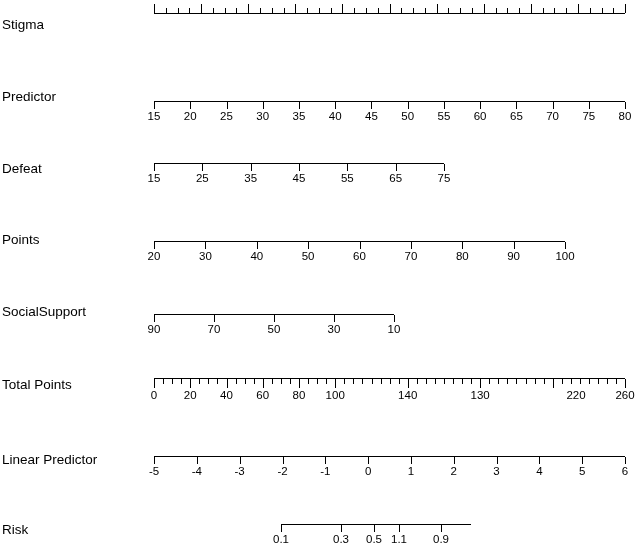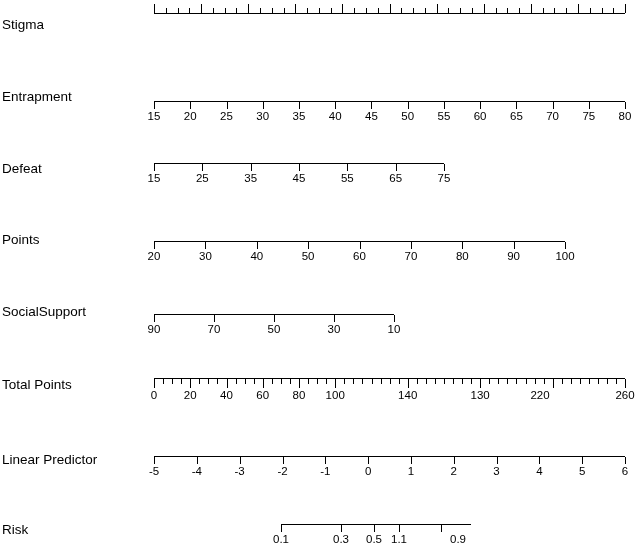--- a/index.html
+++ b/index.html
@@ -99,21 +99,21 @@
     <div class="tick" style="left: 436.6px; height: 9px; top: 4px;"></div>
     <div class="tick-label" style="width: 40px; left: 416.6px; top: -9px;">60</div>
     <div class="tick" style="left: 483.7px; height: 9px; top: 4px;"></div>
     <div class="tick-label" style="width: 40px; left: 463.7px; top: -9px;">70</div>
     <div class="tick" style="left: 530.8px; height: 9px; top: 4px;"></div>
     <div class="tick-label" style="width: 40px; left: 510.8px; top: -9px;">80</div>
     <div class="tick" style="left: 577.9px; height: 9px; top: 4px;"></div>
     <div class="tick-label" style="width: 40px; left: 557.9px; top: -9px;">90</div>
     <div class="tick" style="left: 625px; height: 9px; top: 4px;"></div>
     <div class="tick-label" style="width: 40px; left: 605px; top: -9px;">100</div>
-    <div class="row-label" style="left: 2px; top: 90px;">Entrapment</div>
+    <div class="row-label" style="left: 2px; top: 90px;">Predictor</div>
     <div class="axis-line" style="left: 154px; top: 101px; width: 471px;"></div>
     <div class="tick" style="left: 154px; height: 7px; top: 102px;"></div>
     <div class="tick-label" style="width: 40px; left: 134px; top: 111px;">15</div>
     <div class="tick" style="left: 190.2px; height: 7px; top: 102px;"></div>
     <div class="tick-label" style="width: 40px; left: 170.2px; top: 111px;">20</div>
     <div class="tick" style="left: 226.5px; height: 7px; top: 102px;"></div>
     <div class="tick-label" style="width: 40px; left: 206.5px; top: 111px;">25</div>
     <div class="tick" style="left: 262.7px; height: 7px; top: 102px;"></div>
     <div class="tick-label" style="width: 40px; left: 242.7px; top: 111px;">30</div>
     <div class="tick" style="left: 299px; height: 7px; top: 102px;"></div>
@@ -239,21 +239,21 @@
     <div class="tick-label" style="width: 40px; left: 242.7px; top: 390px;">60</div>
     <div class="tick" style="left: 299px; height: 9px; top: 379px;"></div>
     <div class="tick-label" style="width: 40px; left: 279px; top: 390px;">80</div>
     <div class="tick" style="left: 335.2px; height: 9px; top: 379px;"></div>
     <div class="tick-label" style="width: 40px; left: 315.2px; top: 390px;">100</div>
     <div class="tick" style="left: 407.7px; height: 9px; top: 379px;"></div>
     <div class="tick-label" style="width: 40px; left: 387.7px; top: 390px;">140</div>
     <div class="tick" style="left: 480.1px; height: 9px; top: 379px;"></div>
     <div class="tick-label" style="width: 40px; left: 460.1px; top: 390px;">130</div>
     <div class="tick" style="left: 552.6px; height: 9px; top: 379px;"></div>
-    <div class="tick-label" style="width: 40px; left: 520px; top: 390px;">220</div>
+    <div class="tick-label" style="width: 40px; left: 556px; top: 390px;">220</div>
     <div class="tick" style="left: 625px; height: 9px; top: 379px;"></div>
     <div class="tick-label" style="width: 40px; left: 605px; top: 390px;">260</div>
     <div class="row-label" style="left: 2px; top: 453px;">Linear Predictor</div>
     <div class="axis-line" style="left: 154px; top: 456px; width: 471px;"></div>
     <div class="tick" style="left: 154px; height: 7px; top: 457px;"></div>
     <div class="tick-label" style="width: 40px; left: 134px; top: 466px;">-5</div>
     <div class="tick" style="left: 196.8px; height: 7px; top: 457px;"></div>
     <div class="tick-label" style="width: 40px; left: 176.8px; top: 466px;">-4</div>
     <div class="tick" style="left: 239.6px; height: 7px; top: 457px;"></div>
     <div class="tick-label" style="width: 40px; left: 219.6px; top: 466px;">-3</div>
@@ -279,14 +279,14 @@
     <div class="axis-line" style="left: 281px; top: 524px; width: 190px;"></div>
     <div class="tick" style="left: 281px; height: 7px; top: 525px;"></div>
     <div class="tick-label" style="width: 40px; left: 261px; top: 534px;">0.1</div>
     <div class="tick" style="left: 341px; height: 7px; top: 525px;"></div>
     <div class="tick-label" style="width: 40px; left: 321px; top: 534px;">0.3</div>
     <div class="tick" style="left: 374px; height: 7px; top: 525px;"></div>
     <div class="tick-label" style="width: 40px; left: 354px; top: 534px;">0.5</div>
     <div class="tick" style="left: 399px; height: 7px; top: 525px;"></div>
     <div class="tick-label" style="width: 40px; left: 379px; top: 534px;">1.1</div>
     <div class="tick" style="left: 441px; height: 7px; top: 525px;"></div>
-    <div class="tick-label" style="width: 40px; left: 438px; top: 534px; text-align: center;">0.9</div>
+    <div class="tick-label" style="width: 40px; left: 421px; top: 534px; text-align: center;">0.9</div>
   </div>
 
 </body></html>

